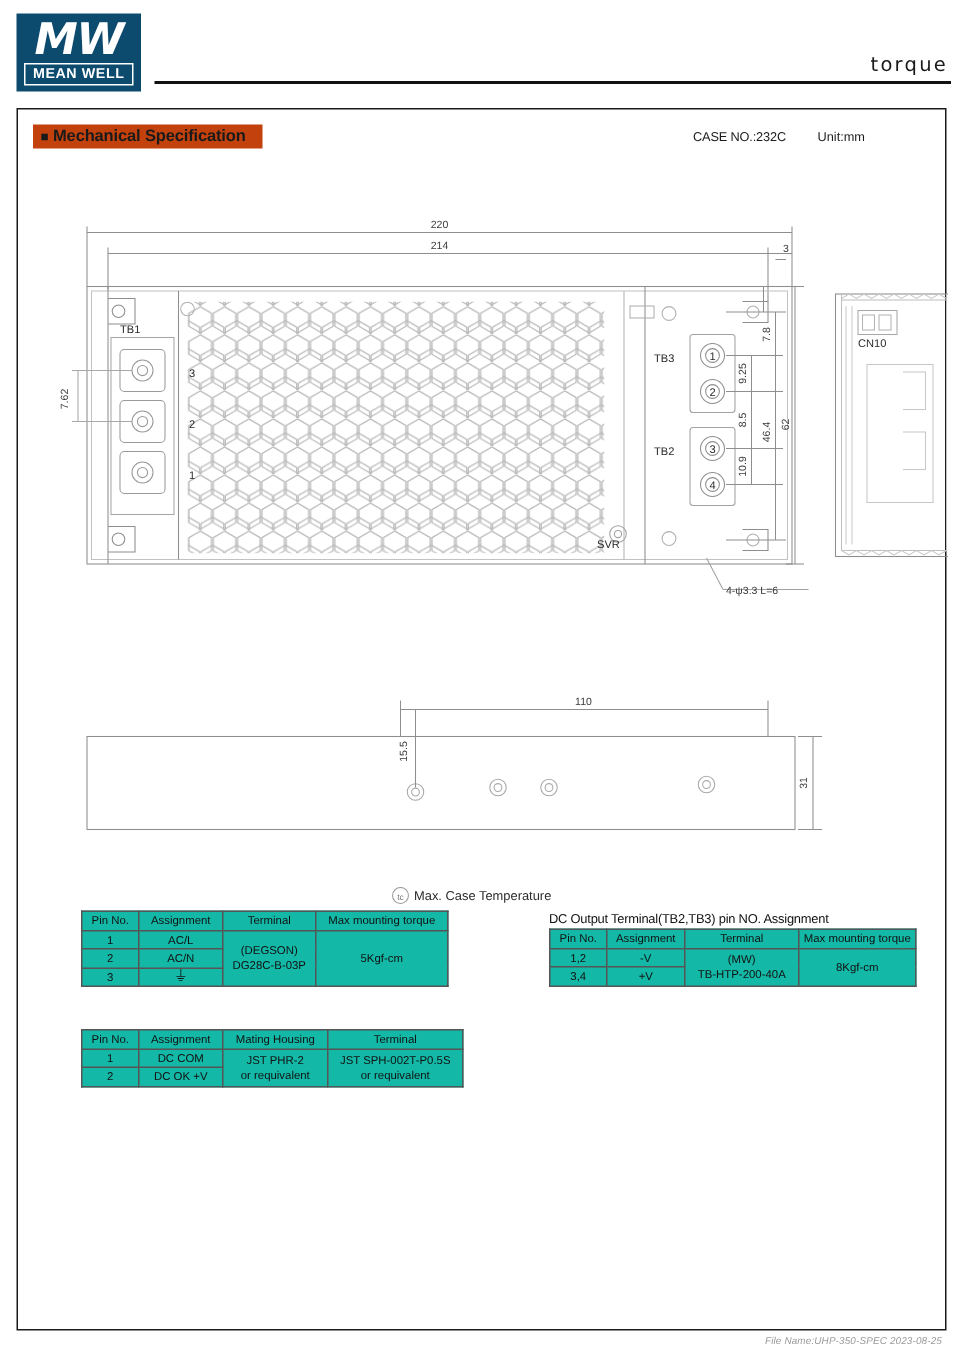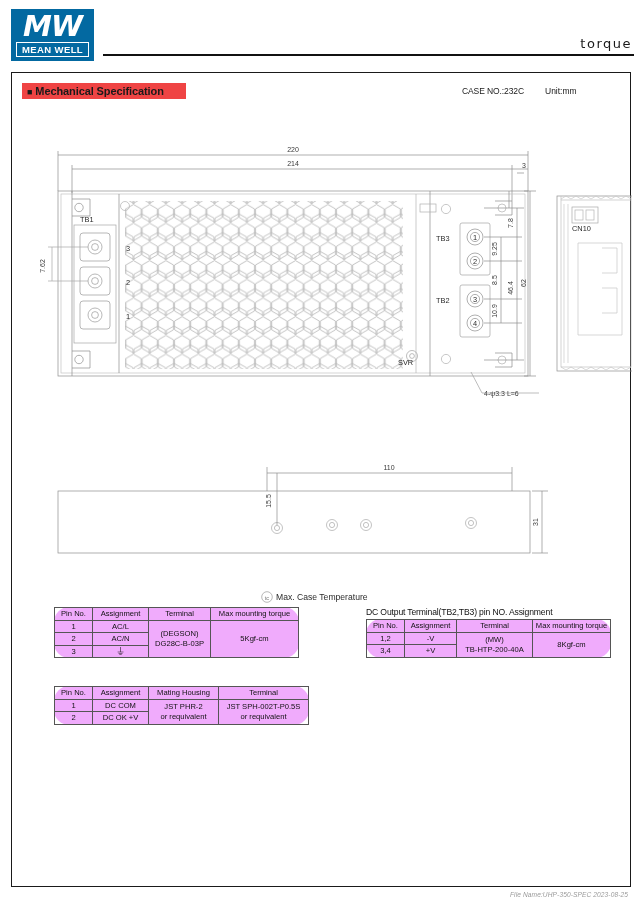--- a/index.html
+++ b/index.html
@@ -12,21 +12,21 @@
     color:#1a1a1a;
     position:relative;
     overflow:hidden;
   }
 
   
   .header { position:relative; height:66px; }
   .logo-box {
     position:absolute; left:11px; top:9px;
     width:83px; height:52px;
-    background:#0369a1;
+    background:#0c4a6e;
     display:flex; flex-direction:column;
     align-items:center; justify-content:flex-start;
     padding-top:2px;
   }
   .logo-mw {
     font-family:"DejaVu Sans", sans-serif;
     font-weight:bold; font-style:italic;
     font-size:29px; line-height:30px; color:#ffffff;
     letter-spacing:-1px;
   }
@@ -64,23 +64,23 @@
 
   
   .panel {
     position:absolute;
     left:11px; top:72px; right:9px; bottom:12px;
     border:1px solid #1a1a1a;
     background:#fff;
   }
   .sec-title {
     position:absolute; left:10px; top:10px;
-    background:#ef4444;
+    background:#c2410c;
     font-size:11px; font-weight:bold;
-    padding:2px 22px 2px 5px;
+    padding:2px 11px 2px 5px;
     letter-spacing:-0.1px;
   }
   .sec-title .bullet { font-size:9px; margin-right:3px; }
   .case-no {
     position:absolute; left:450px; top:13px;
     font-size:8.5px; letter-spacing:-0.1px;
   }
   .unit {
     position:absolute; left:533px; top:13px;
     font-size:8.5px;
@@ -95,22 +95,21 @@
   .tbl-block { position:absolute; }
   .tbl-cap {
     font-size:8.6px; margin-bottom:2px;
     letter-spacing:-0.15px; white-space:nowrap;
     color:#111;
   }
   table.spec {
     border-collapse:collapse;
     font-size:7.6px;
     color:#111;
-    background:#f0abfc;
-    border-radius:15px;
+    background:#14b8a6;
   }
   table.spec th, table.spec td {
     border:0.8px solid #555;
     text-align:center;
     vertical-align:middle;
     padding:1px 2px;
     font-weight:normal;
     line-height:9.5px;
     white-space:nowrap;
   }

